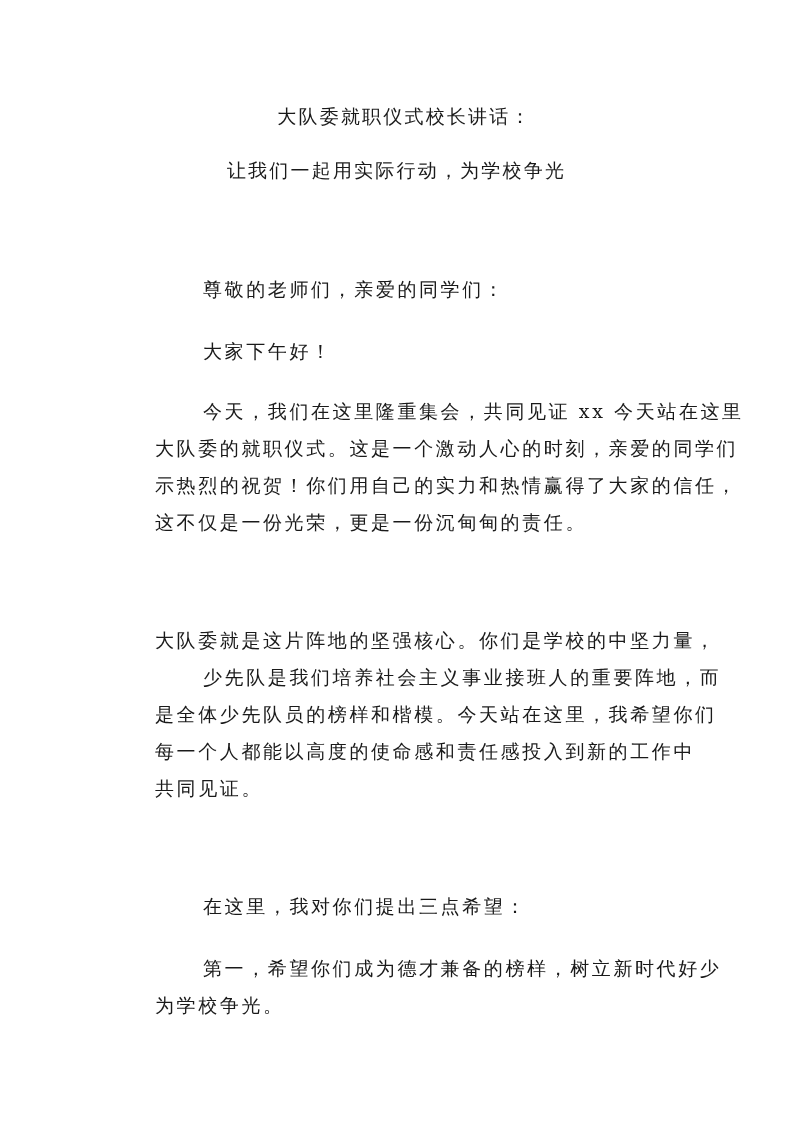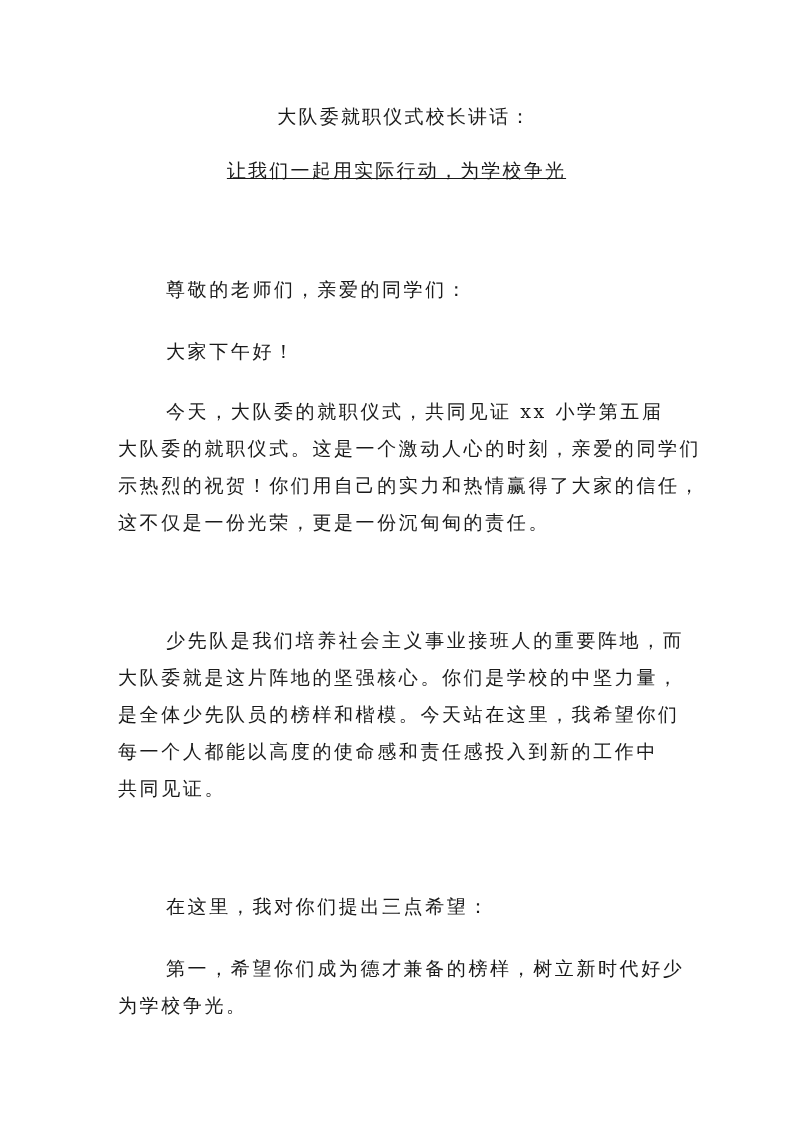--- a/index.html
+++ b/index.html
@@ -1,54 +1,54 @@
 <!DOCTYPE html>
 <html><head>
 <meta charset="utf-8">
 <style>
   html, body { margin: 0; padding: 0; background: #ffffff; }
   body { width: 793px; height: 1122px; position: relative; overflow: hidden;
          font-family: "DejaVu Serif", "Liberation Serif", serif; color: #1a1a1a; }
   .title { position: absolute; left: 0; width: 793px; text-align: center;
            font-size: 19px; letter-spacing: 2.2px; }
   .t1 { top: 104px; left: 8px; }
-  .t2 { top: 158px; text-decoration: underline; }
+  .t2 { top: 158px; }
   .body { position: absolute; left: 118px; width: 565px; }
   .para { position: absolute; left: 0; width: 565px; font-size: 19px;
           line-height: 37px; letter-spacing: 2.6px; text-indent: 48px;
           text-align: justify; }
-  .line { display: block; white-space: nowrap; }
+  .line { display: block; white-space: nowrap; margin-left: 37px; }
   .line.first { padding-left: 48px; }
   .para .line { text-indent: 0; }
 </style>
 </head>
 <body>
 
 <div class="title t1">大队委就职仪式校长讲话：</div>
 <div class="title t2">让我们一起用实际行动，为学校争光</div>
 
 <div class="body">
   <div class="para" style="top:271px">
     <span class="line first">尊敬的老师们，亲爱的同学们：</span>
   </div>
 
   <div class="para" style="top:333px">
     <span class="line first">大家下午好！</span>
   </div>
 
   <div class="para" style="top:393px">
-    <span class="line first">今天，大队委的就职仪式，共同见证 xx 小学第五届</span>
+    <span class="line first">今天，我们在这里隆重集会，共同见证 xx 今天站在这里</span>
     <span class="line">大队委的就职仪式。这是一个激动人心的时刻，亲爱的同学们</span>
     <span class="line">示热烈的祝贺！你们用自己的实力和热情赢得了大家的信任，</span>
     <span class="line">这不仅是一份光荣，更是一份沉甸甸的责任。</span>
   </div>
 
   <div class="para" style="top:622px">
+    <span class="line">大队委就是这片阵地的坚强核心。你们是学校的中坚力量，</span>
     <span class="line first">少先队是我们培养社会主义事业接班人的重要阵地，而</span>
-    <span class="line">大队委就是这片阵地的坚强核心。你们是学校的中坚力量，</span>
     <span class="line">是全体少先队员的榜样和楷模。今天站在这里，我希望你们</span>
     <span class="line">每一个人都能以高度的使命感和责任感投入到新的工作中</span>
     <span class="line">共同见证。</span>
   </div>
 
   <div class="para" style="top:888px">
     <span class="line first">在这里，我对你们提出三点希望：</span>
   </div>
 
   <div class="para" style="top:950px">

